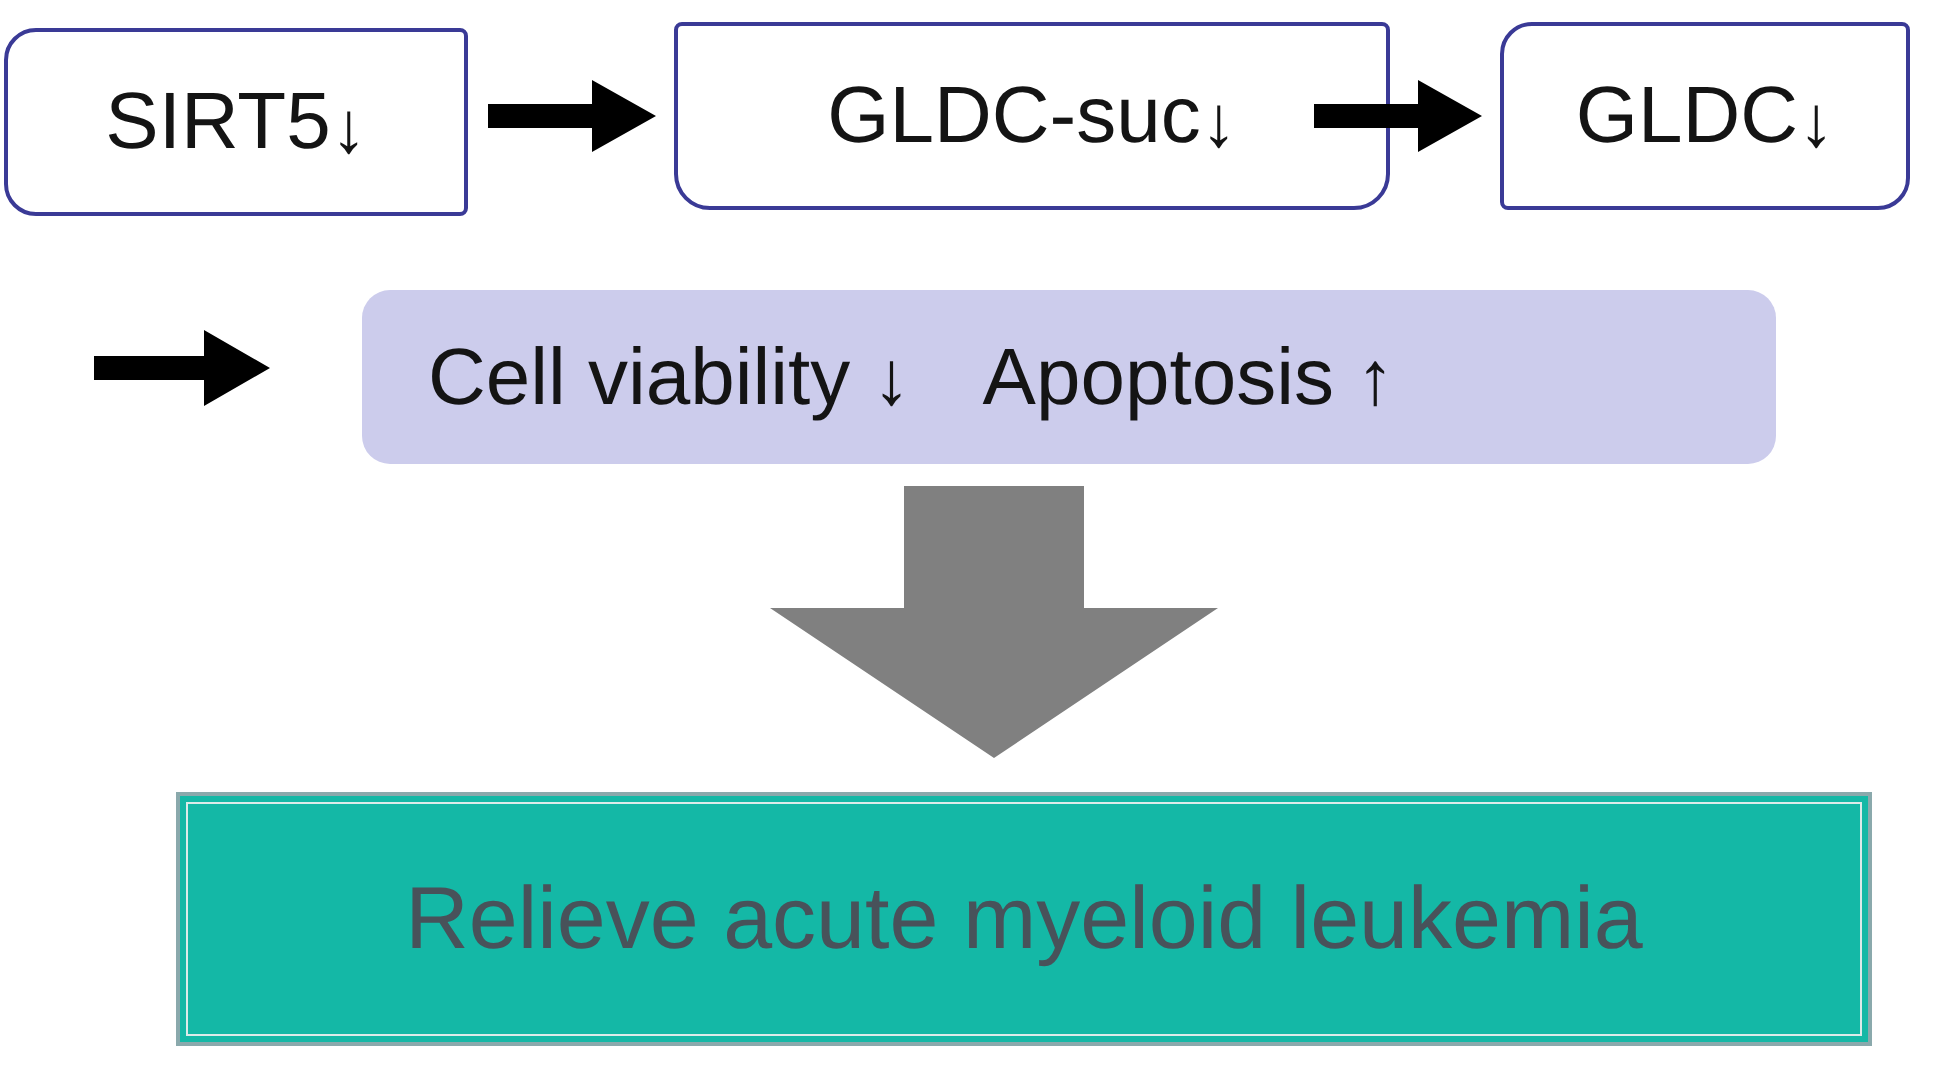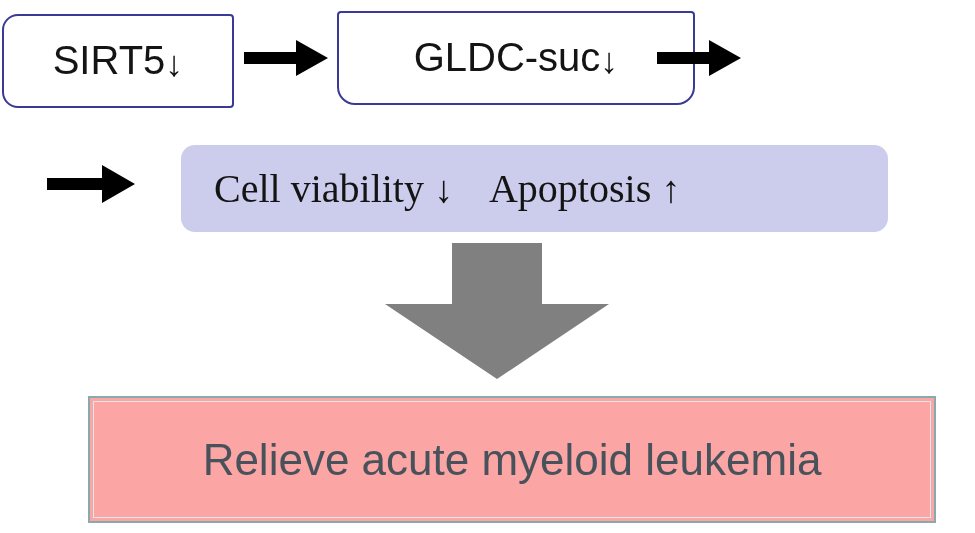--- a/index.html
+++ b/index.html
@@ -72,21 +72,20 @@
   #outcome-bar {
     position: absolute;
     left: 181px; top: 145px;
     width: 707px; height: 87px;
     background: #ccccec;
     border-radius: 14px;
     display: flex;
     align-items: center;
     box-sizing: border-box;
     padding-left: 33px;
-    font-family: Liberation Serif, serif;
   }
   .outcome-text {
     font-size: 40px;
     color: #141414;
     white-space: nowrap;
     line-height: 1;
   }
   .outcome-text .gap {
     display: inline-block;
     width: 36px;
@@ -101,21 +100,21 @@
     left: 385px; top: 243px;
     width: 224px; height: 136px;
   }
 
   
   #conclusion-panel {
     position: absolute;
     left: 88px; top: 396px;
     width: 848px; height: 127px;
     box-sizing: border-box;
-    background: #fca5a5;
+    background: #14b8a6;
     border: 2px solid #8aa9ac;
     display: flex;
     align-items: center;
     justify-content: center;
   }
   #conclusion-panel .inner-hair {
     position: absolute;
     left: 3px; top: 3px; right: 3px; bottom: 3px;
     border: 1px solid #dcebea;
     pointer-events: none;
@@ -147,20 +146,23 @@
   <div class="node" id="node-gldc-suc">
     <span class="node-label"><span>GLDC-suc</span><span class="trend">↓</span></span>
   </div>
 
   <div class="arrow-black" id="arrow-2">
     <svg width="84" height="40" viewBox="0 0 84 40" aria-hidden="true">
       <path d="M0 14 L52 14 L52 2 L84 20 L52 38 L52 26 L0 26 Z" fill="#000000"></path>
     </svg>
   </div>
 
+  <div class="node" id="node-gldc">
+    <span class="node-label"><span>GLDC</span><span class="trend">↓</span></span>
+  </div>
 
   <div class="arrow-black" id="arrow-3">
     <svg width="88" height="44" viewBox="0 0 88 44" aria-hidden="true">
       <path d="M0 16 L55 16 L55 3 L88 22 L55 41 L55 28 L0 28 Z" fill="#000000"></path>
     </svg>
   </div>
 
   <div id="outcome-bar">
     <span class="outcome-text"><span>Cell viability</span>
       <span class="trend">↓</span><span class="gap"></span><span>Apoptosis</span>

